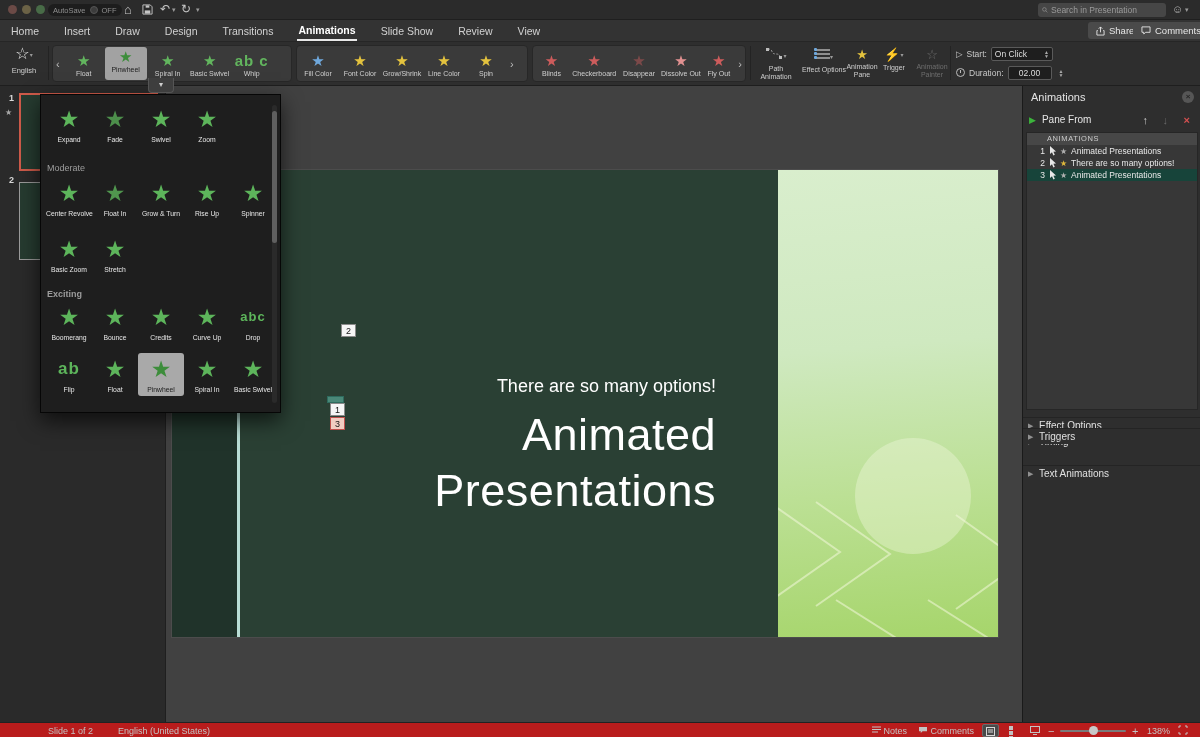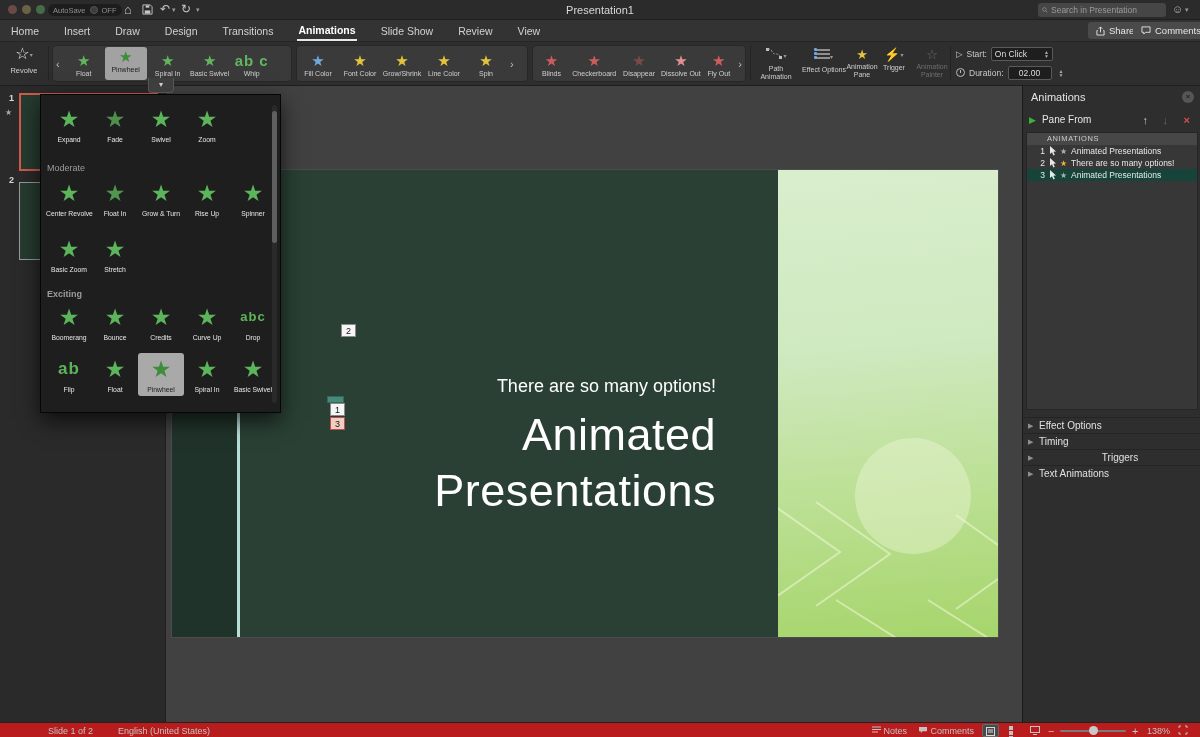--- a/index.html
+++ b/index.html
@@ -163,21 +163,20 @@
       <svg width="11" height="11" viewBox="0 0 12 12">
           <path d="M1 1h8l2 2v8H1z" fill="none" stroke="#c6c6c6"></path>
           <rect x="3" y="7" width="6" height="3.5" fill="#c6c6c6"></rect>
           <rect x="4" y="1.5" width="4" height="2.5" fill="#c6c6c6"></rect>
         </svg>
     </span>
     <span class="qicon" style="left:160px;">↶</span>
     <span class="qchev" style="left:172px;">▾</span>
     <span class="qicon" style="left:181px;">↻</span>
     <span class="qchev" style="left:196px;">▾</span>
-    <div id="doc-title">Presentation1</div>
     <div id="search-pill">
       <svg width="8" height="8" viewBox="0 0 10 10">
           <circle cx="4" cy="4" r="3" fill="none" stroke="#9b9b9b"></circle>
           <line x1="6.2" y1="6.2" x2="9" y2="9" stroke="#9b9b9b"></line>
         </svg>
       <input type="text" placeholder="Search in Presentation" style="">
     </div>
     <span id="smiley">☺</span>
     <span class="qchev" style="left:1185px;">▾</span>
   </div>
@@ -203,21 +202,21 @@
       <svg width="10" height="9" viewBox="0 0 11 10">
           <path d="M1 1h9v6H5L3 9V7H1z" fill="none" stroke="#e6e6e6"></path>
         </svg>
       <span>Comments</span>
     </div>
   </div>
 
   <div id="ribbon">
     <div id="preview-btn">
       <div class="pi"><span>☆</span><span class="chev">▾</span></div>
-      <div class="pl">Revolve</div>
+      <div class="pl">English</div>
     </div>
     <div class="vsep" style="left:48px;"></div>
 
     <div class="gbox" style="left:52px;width:240px;">
       <span class="gal-arrow">‹</span>
       <div class="tile">
         <div class="ticon green">★</div>
         <div class="tlabel">Float</div>
       </div>
       <div class="tile sel">
@@ -425,21 +424,21 @@
       </div>
     </div>
     <div class="rp-section" style="top:331px;">
       <span class="tri">▶</span>
       <span>Effect Options</span>
     </div>
     <div class="rp-section" style="top:347px;">
       <span class="tri">▶</span>
       <span>Timing</span>
     </div>
-    <div class="rp-section" style="top:363px;text-align:center;">
+    <div class="rp-section" style="top:342px;">
       <span class="tri">▶</span>
       <span>Triggers</span>
     </div>
     <div class="rp-section" style="top:379px;">
       <span class="tri">▶</span>
       <span>Text Animations</span>
     </div>
   </div>
 
   <div id="popup">

